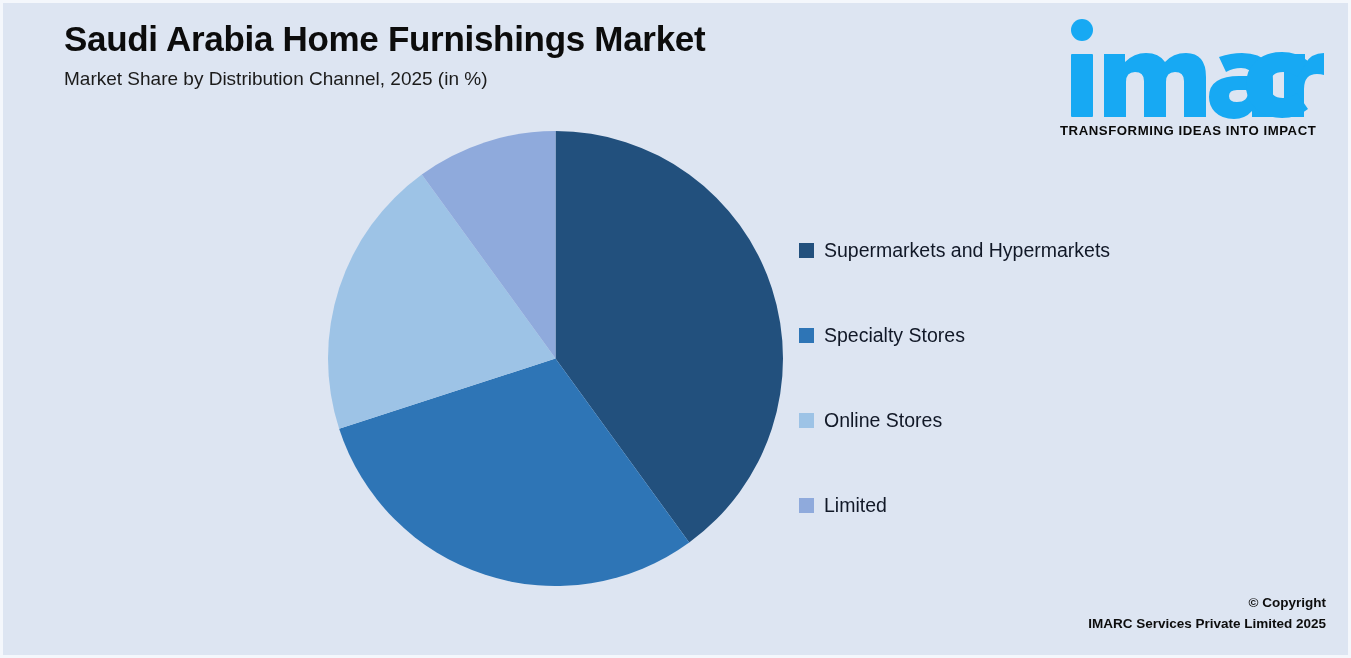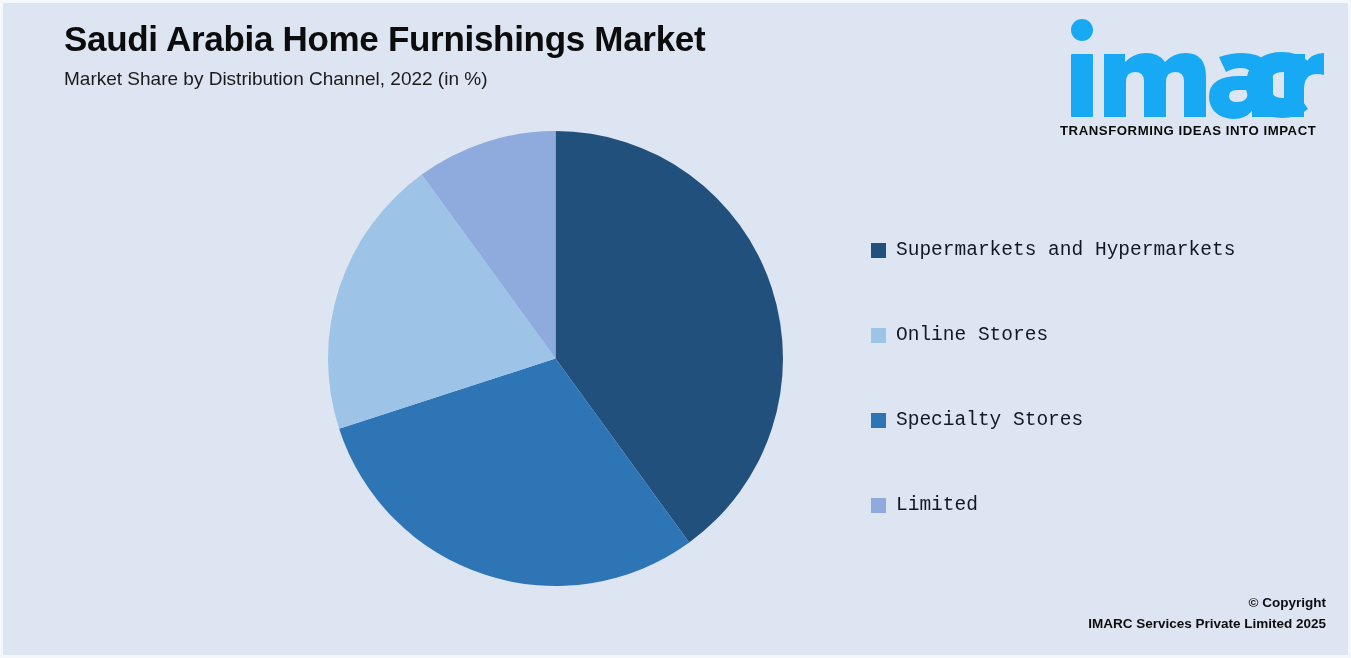--- a/index.html
+++ b/index.html
@@ -74,24 +74,23 @@
     left: 325px;
     top: 128px;
     width: 455px;
     height: 455px;
   }
   .pie-wrap svg { display: block; width: 100%; height: 100%; }
 
   
   .legend {
     position: absolute;
-    left: 868px;
+    left: 796px;
     top: 205px;
     width: 440px;
-    font-family: Liberation Mono, monospace;
   }
   .legend-item {
     display: flex;
     align-items: center;
     height: 85px;
   }
   .legend-swatch {
     width: 15px;
     height: 15px;
     flex: 0 0 15px;
@@ -120,21 +119,21 @@
     white-space: nowrap;
   }
 </style>
 </head>
 <body>
 
 <div id="infographic" style="background: rgb(221, 229, 242);">
 
   <div class="header">
     <h1 class="chart-title">Saudi Arabia Home Furnishings Market</h1>
-    <p class="chart-subtitle">Market Share by Distribution Channel, 2022 (in %)</p>
+    <p class="chart-subtitle">Market Share by Distribution Channel, 2025 (in %)</p>
   </div>
 
   <div class="logo-block">
     <svg class="logo-wordmark" viewBox="0 0 272 104" aria-hidden="true">
       <g id="logo-shapes" fill="#17A9F3">
         <circle id="logo-dot" cx="22" cy="13" r="11" fill="#17A9F3"></circle>
         <rect id="logo-i" x="11" y="37" width="22" height="63" rx="1"></rect>
         <path id="logo-m" d="M44 37 h21 v8 q9-9 21-9 q13 0 19 9 q8-9 21-9 q20 0 20 24 v40 h-22 V64 q0-9-9-9 q-9 0-9 10 v35 h-22 V64 q0-9-9-9 q-9 0-9 10 v35 H44 Z"></path>
         <path id="logo-a" d="M182 36 q18 0 26 10 q5 7 5 18 v36 h-21 v-6 q-7 8-18 8 q-12 0-19-7 q-6-6-6-15 q0-11 8-16 q8-5 22-5 h13 q-1-8-11-8 q-8 0-15 4 l-7-15 q12-4 23-4 Z M186 73 h-9 q-8 0-8 6 q0 6 8 6 q11 0 11-10 Z"></path>
         <path id="logo-r" d="M224 37 h21 v10 q6-11 19-11 v22 q-3-1-7-1 q-13 0-13 15 v28 h-20 Z"></path>
@@ -154,26 +153,26 @@
         </g>
     </svg>
   </div>
 
   <div class="legend">
     <div class="legend-item">
       <span class="legend-swatch" style="background:#22507D"></span>
       <span class="legend-label">Supermarkets and Hypermarkets</span>
     </div>
     <div class="legend-item">
+      <span class="legend-swatch" style="background:#2E75B6"></span>
+      <span class="legend-label">Specialty Stores</span>
+    </div>
+    <div class="legend-item">
       <span class="legend-swatch" style="background:#9DC3E6"></span>
       <span class="legend-label">Online Stores</span>
-    </div>
-    <div class="legend-item">
-      <span class="legend-swatch" style="background:#2E75B6"></span>
-      <span class="legend-label">Specialty Stores</span>
     </div>
     <div class="legend-item">
       <span class="legend-swatch" style="background:#8FAADC"></span>
       <span class="legend-label">Limited</span>
     </div>
   </div>
 
   <div class="footer">
     <div class="footer-line">© Copyright</div>
     <div class="footer-line">IMARC Services Private Limited 2025</div>

